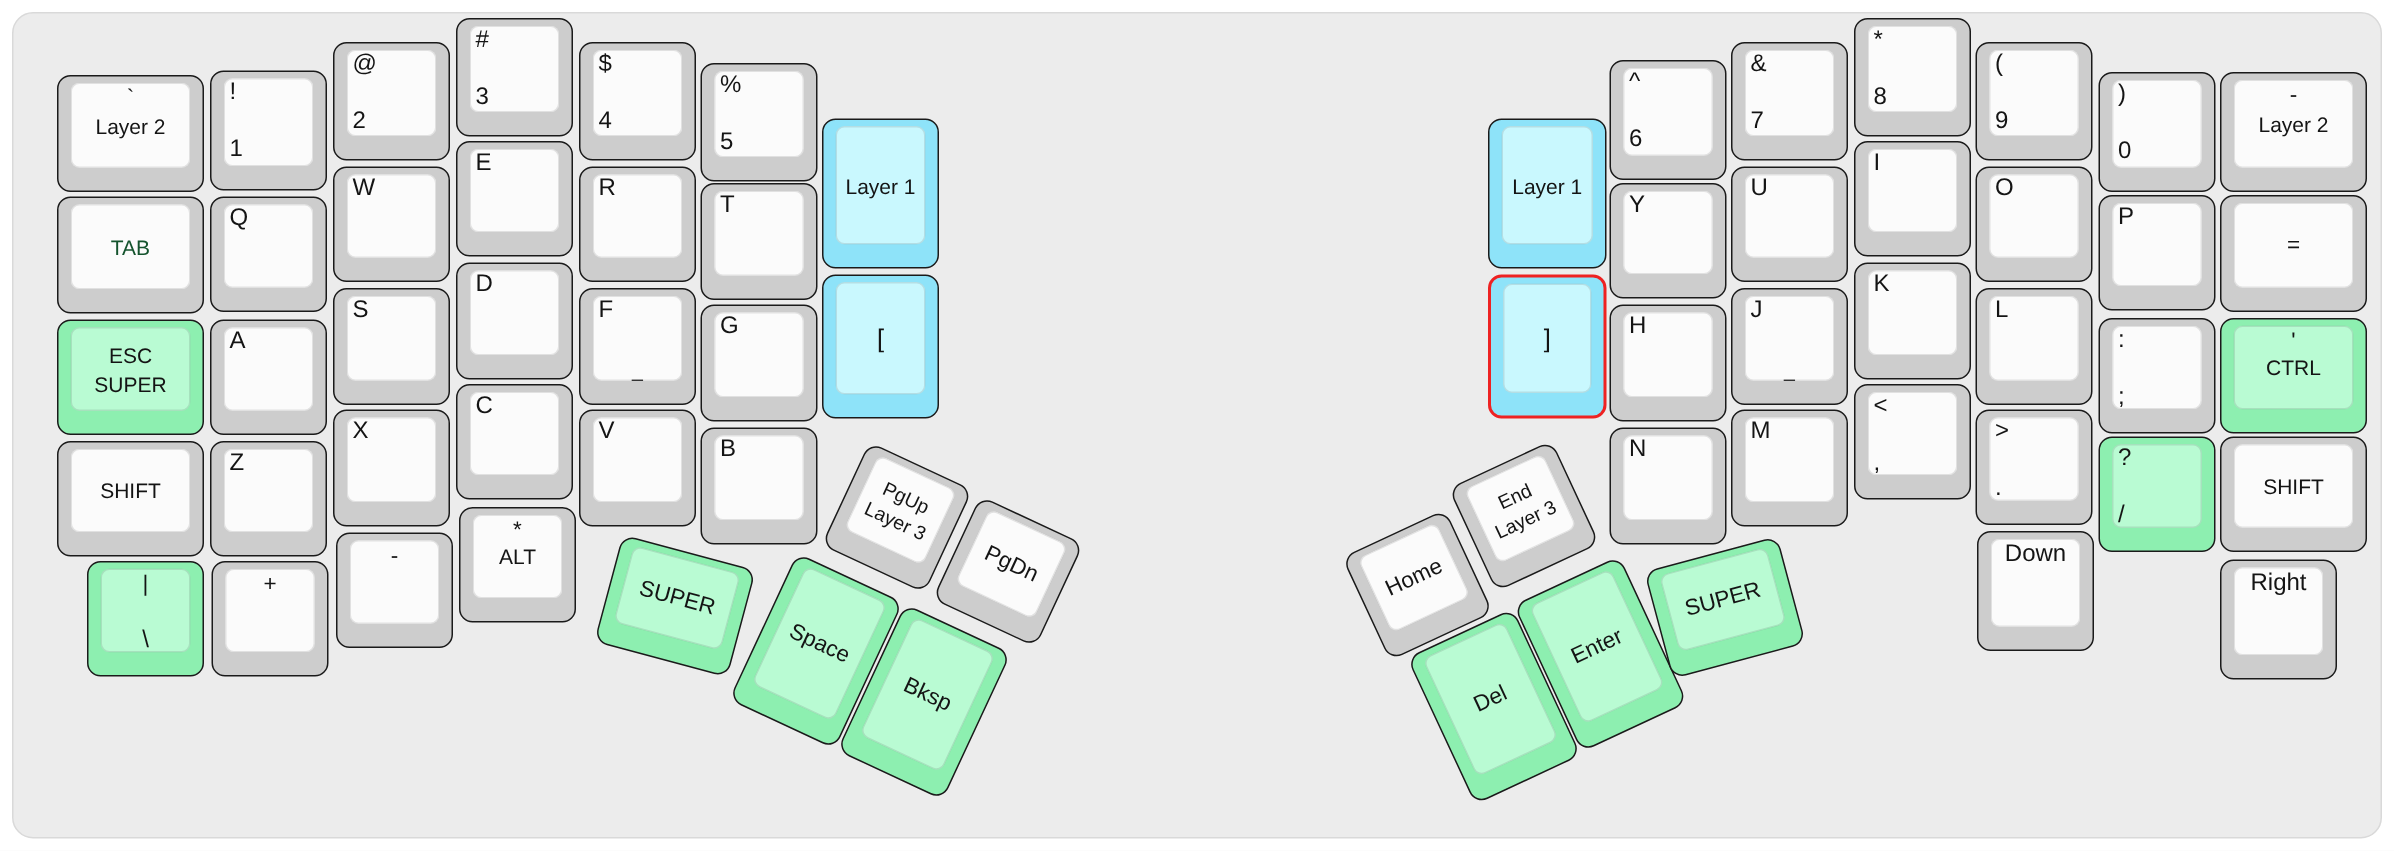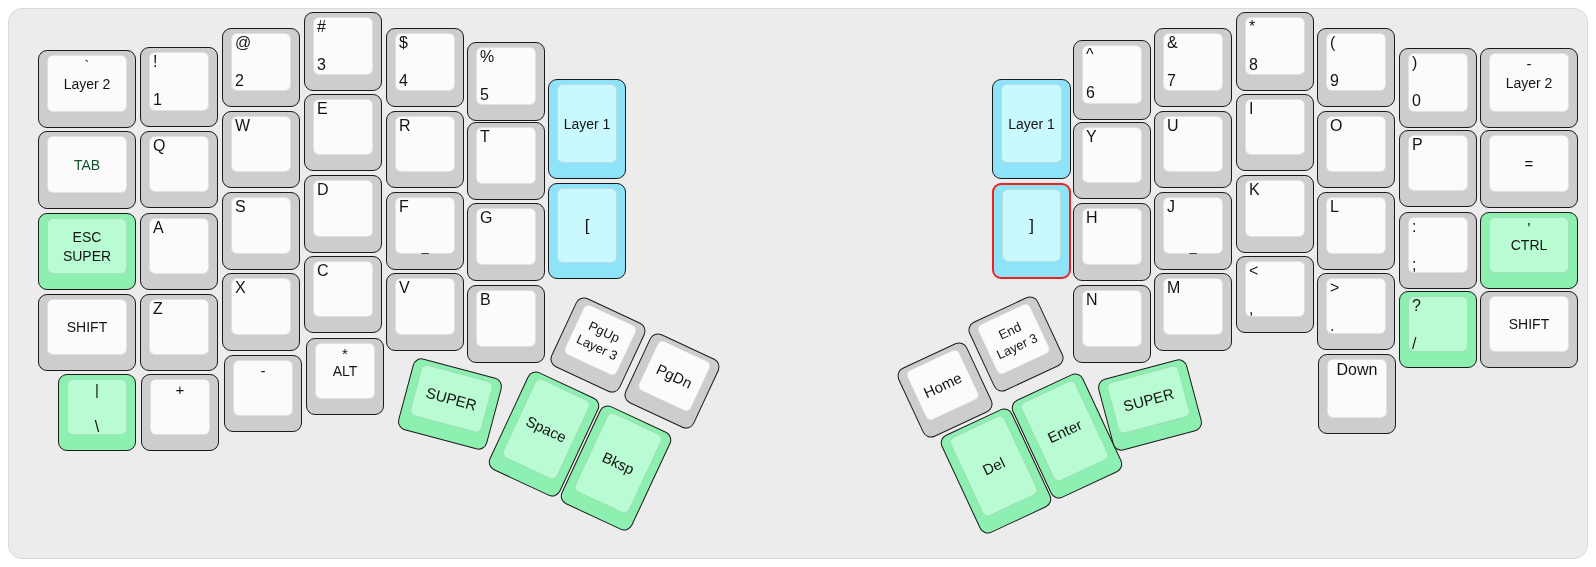--- a/index.html
+++ b/index.html
@@ -289,20 +289,24 @@
     </div>
     <div class="key" style="left: 1480px; top: 212px; width: 98px; height: 77px; background: rgb(141, 239, 176); border-color: rgb(26, 26, 26);">
       <div class="face" style="background: rgb(185, 251, 211);"></div>
       <div class="lbl slot-tc" style="color: rgb(20, 20, 20);">'</div>
       <div class="lbl slot-c" style="color: rgb(20, 20, 20);">CTRL</div>
     </div>
     <div class="key" style="left: 1480px; top: 291px; width: 98px; height: 77px; background: rgb(205, 205, 205); border-color: rgb(26, 26, 26);">
       <div class="face" style="background: rgb(251, 251, 251);"></div>
       <div class="lbl slot-c" style="color: rgb(20, 20, 20);">SHIFT</div>
     </div>
+    <div class="key" style="left: 1480px; top: 373px; width: 78px; height: 80px; background: rgb(205, 205, 205); border-color: rgb(26, 26, 26);">
+      <div class="face" style="background: rgb(251, 251, 251);"></div>
+      <div class="lbl slot-tc" style="font-size: 16px; color: rgb(20, 20, 20);">Right</div>
+    </div>
     <div class="key" style="left: 957px; top: 417px; width: 78px; height: 108px; background: rgb(141, 239, 176); border-color: rgb(26, 26, 26); transform: rotate(-25deg); transform-origin: 50% 50%;">
       <div class="face" style="background: rgb(185, 251, 211);"></div>
       <div class="lbl slot-c" style="font-size: 15px; color: rgb(20, 20, 20);">Del</div>
     </div>
     <div class="key" style="left: 1028px; top: 382px; width: 78px; height: 108px; background: rgb(141, 239, 176); border-color: rgb(26, 26, 26); transform: rotate(-25deg); transform-origin: 50% 50%;">
       <div class="face" style="background: rgb(185, 251, 211);"></div>
       <div class="lbl slot-c" style="font-size: 15px; color: rgb(20, 20, 20);">Enter</div>
     </div>
     <div class="key" style="left: 1104px; top: 368px; width: 92px; height: 74px; background: rgb(141, 239, 176); border-color: rgb(26, 26, 26); transform: rotate(-15deg); transform-origin: 50% 50%;">
       <div class="face" style="background: rgb(185, 251, 211);"></div>

